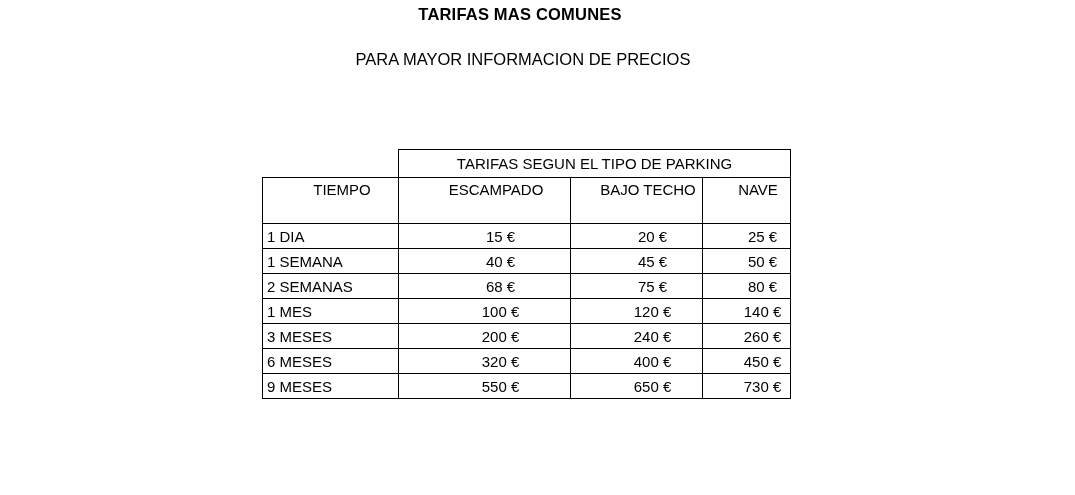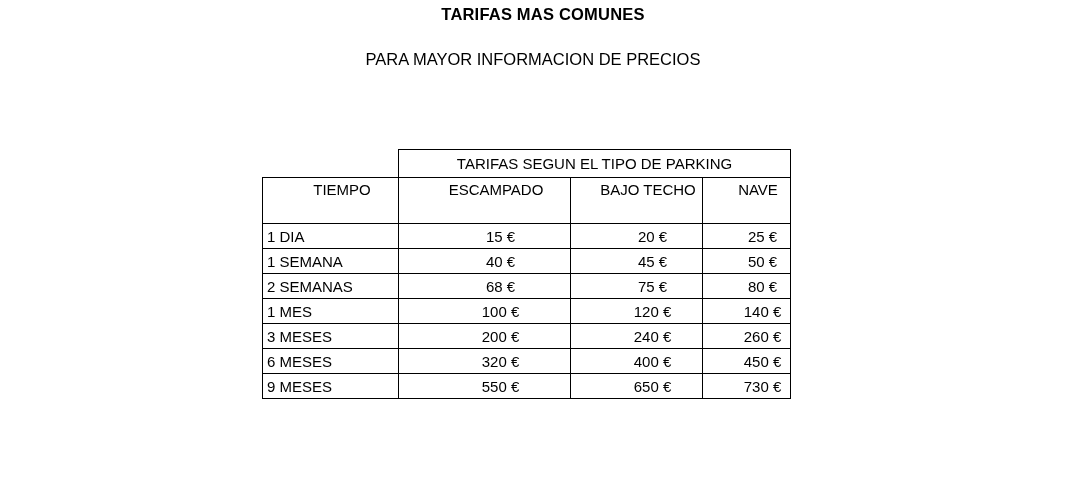--- a/index.html
+++ b/index.html
@@ -19,32 +19,30 @@
   .doc-title {
     position: absolute;
     top: 4px;
     left: 0;
     width: 1040px;
     text-align: center;
     font-size: 16.5px;
     font-weight: bold;
     line-height: 20px;
     letter-spacing: 0.2px;
-    margin-left: 23px;
   }
   .doc-subtitle {
     position: absolute;
     top: 45px;
     left: 0;
     width: 1046px;
     text-align: center;
     font-size: 16.5px;
     font-weight: normal;
     line-height: 29px;
-    margin-left: 10px;
   }
   table.tarifas {
     position: absolute;
     left: 262px;
     top: 149px;
     border-collapse: collapse;
     table-layout: fixed;
     font-size: 15px;
   }
   table.tarifas td, table.tarifas th {

